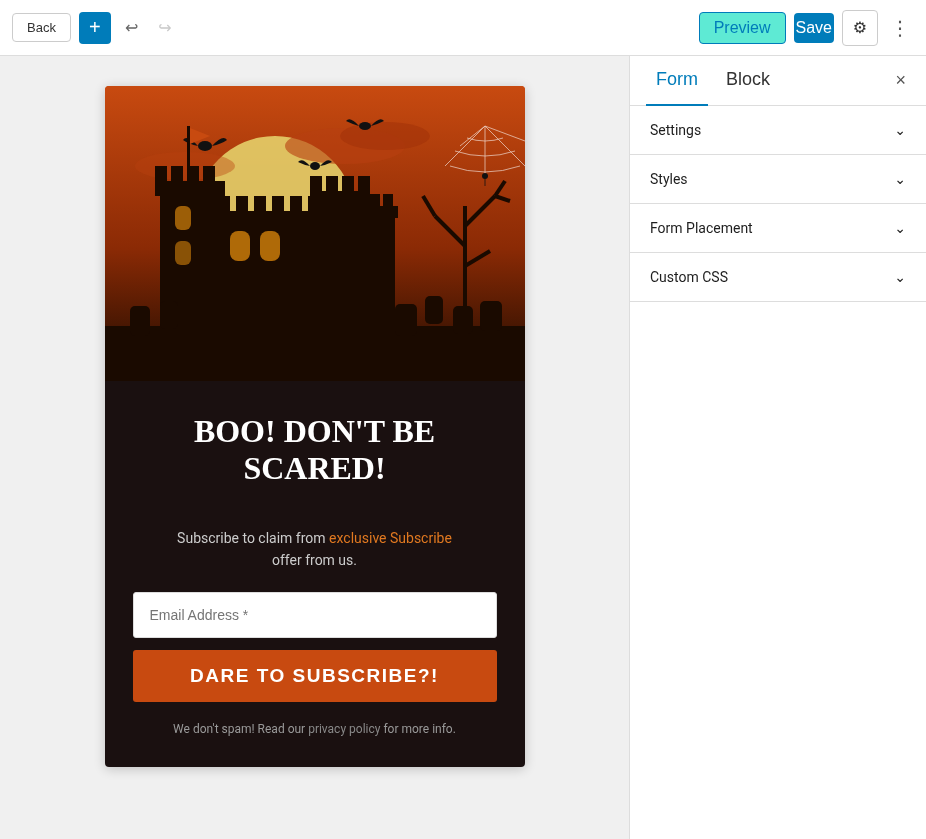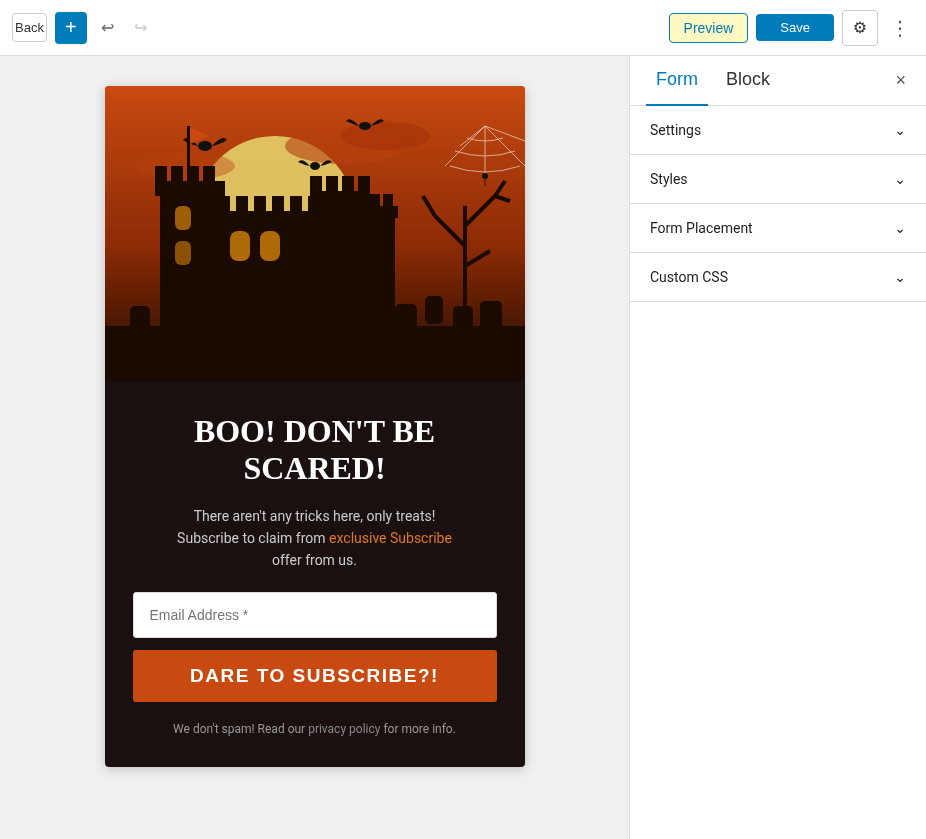--- a/index.html
+++ b/index.html
@@ -8,40 +8,40 @@
     
     .toolbar {
       display: flex; align-items: center; background: #fff;
       border-bottom: 1px solid #ddd; padding: 0 12px; height: 56px;
       flex-shrink: 0; gap: 8px;
     }
     .toolbar-left { display: flex; align-items: center; gap: 8px; flex: 1; }
     .toolbar-right { display: flex; align-items: center; gap: 8px; }
     .btn-back {
       border: 1px solid #ccc; background: #fff; border-radius: 4px;
-      padding: 6px 2px; font-size: 13px; cursor: pointer; color: #333;
+      padding: 6px 14px; font-size: 13px; cursor: pointer; color: #333;
     }
     .btn-plus {
       background: #007cba; border: none; border-radius: 4px;
       width: 32px; height: 32px; color: #fff; font-size: 20px; cursor: pointer;
       display: flex; align-items: center; justify-content: center;
     }
     .btn-icon {
       background: none; border: none; cursor: pointer; color: #666;
       font-size: 16px; padding: 6px; border-radius: 4px;
       display: flex; align-items: center; justify-content: center;
     }
     .btn-icon:disabled { opacity: 0.35; cursor: default; }
     .btn-preview {
-      border: 1px solid #007cba; background: #fef9c3; color: #007cba;
-      border-radius: 4px; padding: 6px 14px; font-size: 14px; cursor: pointer;
+      border: 1px solid #007cba; background: #5eead4; color: #007cba;
+      border-radius: 4px; padding: 6px 14px; font-size: 16px; cursor: pointer;
     }
     .btn-save {
       background: #007cba; border: none; color: #fff;
-      border-radius: 4px; padding: 6px 24px; font-size: 13px; cursor: pointer;
+      border-radius: 4px; padding: 6px 2px; font-size: 16px; cursor: pointer;
     }
     .btn-gear {
       border: 1px solid #ccc; background: #fff; border-radius: 4px;
       width: 36px; height: 36px; display: flex; align-items: center; justify-content: center;
       cursor: pointer; color: #333; font-size: 16px;
     }
     .btn-dots {
       background: none; border: none; font-size: 20px; cursor: pointer; color: #555;
       padding: 4px;
     }
@@ -273,21 +273,21 @@
           </g>
 
           <circle cx="380" cy="90" r="3" fill="#111"></circle>
           <line x1="380" y1="93" x2="380" y2="100" stroke="#111" stroke-width="0.8"></line>
         </svg>
       </div>
 
       <div class="form-card-body">
         <h2>BOO! DON'T BE SCARED!</h2>
         <p>
-          <span>There aren't any tricks here, only treats!</span><br>
+          <br>
           <span>Subscribe to claim from</span>
           <a class="highlight">exclusive Subscribe</a><br>
           <span>offer from us.</span>
         </p>
         <input class="email-input" type="email" placeholder="Email Address *" style="">
         <button class="subscribe-btn">DARE TO SUBSCRIBE?!</button>
         <p class="footer-text">
           <span>We don't spam! Read our</span>
           <a>privacy policy</a>
           <span>for more info.</span>

